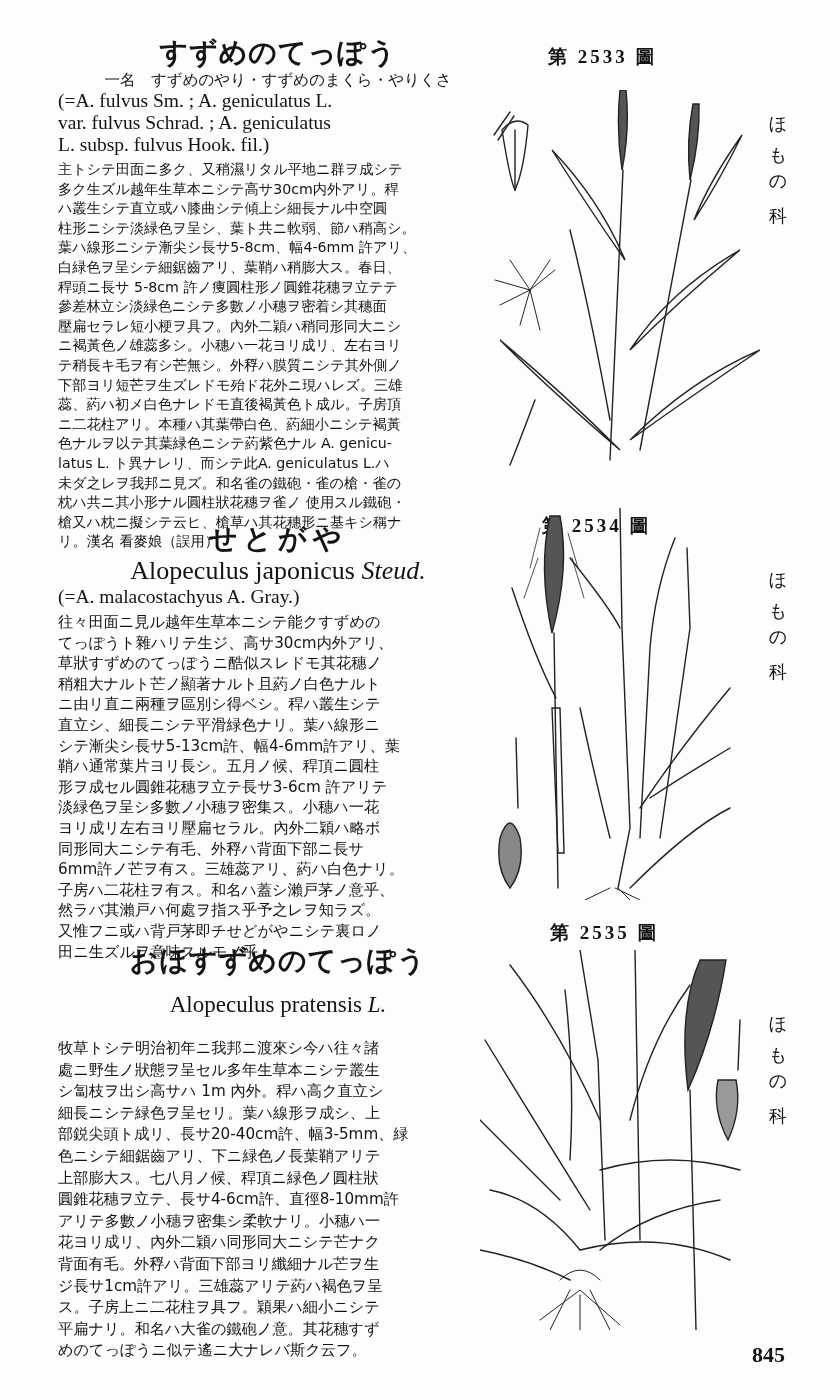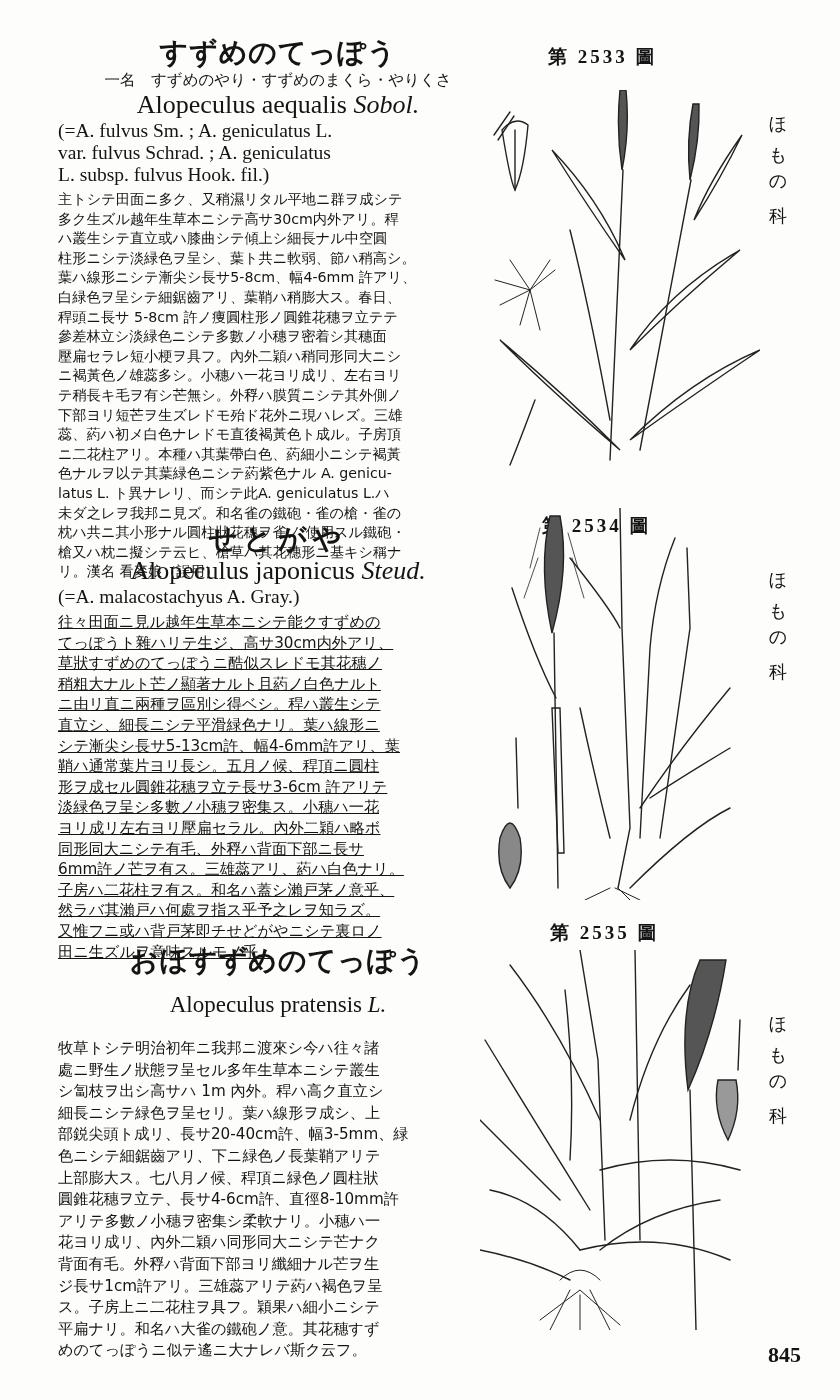--- a/index.html
+++ b/index.html
@@ -36,36 +36,32 @@
       font-size: 19px; letter-spacing: 3px; font-weight: bold;
     }
     .family {
       position: absolute; writing-mode: vertical-rl;
       font-family: "DejaVu Sans", sans-serif;
       font-size: 18px; letter-spacing: 9px;
     }
     .illus { position: absolute; }
     .illus svg { display: block; }
     .page-num {
-      position: absolute; left: 768px; top: 1342px;
+      position: absolute; left: 752px; top: 1342px;
       font-family: "Liberation Serif", serif; font-size: 22px; font-weight: bold;
     }
   </style>
 </head>
 <body>
 
 <div class="col">
 
   <div class="entry" style="top:36px;">
     <div class="jp-title">すずめのてっぽう</div>
     <div class="alias">一名　すずめのやり・すずめのまくら・やりくさ</div>
-    <div class="sci">
-      <span>Alopeculus aequalis</span>
-      <i>Sobol.</i>
-    </div>
     <div class="syn">(=A. fulvus Sm. ; A. geniculatus L.</div>
     <div class="syn">var. fulvus Schrad. ; A. geniculatus</div>
     <div class="syn">L. subsp. fulvus Hook. fil.)</div>
     <div class="body">
       <span class="ln">主トシテ田面ニ多ク、又稍濕リタル平地ニ群ヲ成シテ</span>
       <span class="ln">多ク生ズル越年生草本ニシテ高サ30cm内外アリ。稈</span>
       <span class="ln">ハ叢生シテ直立或ハ膝曲シテ傾上シ細長ナル中空圓</span>
       <span class="ln">柱形ニシテ淡緑色ヲ呈シ、葉ト共ニ軟弱、節ハ稍高シ。</span>
       <span class="ln">葉ハ線形ニシテ漸尖シ長サ5-8cm、幅4-6mm 許アリ、</span>
       <span class="ln">白緑色ヲ呈シテ細鋸齒アリ、葉鞘ハ稍膨大ス。春日、</span>
@@ -86,21 +82,21 @@
     </div>
   </div>
 
   <div class="entry" style="top:522px;">
     <div class="jp-title" style="letter-spacing:6px;">せとがや</div>
     <div class="sci">
       <span>Alopeculus japonicus</span>
       <i>Steud.</i>
     </div>
     <div class="syn">(=A. malacostachyus A. Gray.)</div>
-    <div class="body" style="font-size:15.2px; line-height:20.6px;text-decoration:underline;">
+    <div class="body" style="font-size:15.2px; line-height:20.6px;">
       <span class="ln">往々田面ニ見ル越年生草本ニシテ能クすずめの</span>
       <span class="ln">てっぽうト雜ハリテ生ジ、高サ30cm内外アリ、</span>
       <span class="ln">草狀すずめのてっぽうニ酷似スレドモ其花穗ノ</span>
       <span class="ln">稍粗大ナルト芒ノ顯著ナルト且葯ノ白色ナルト</span>
       <span class="ln">ニ由リ直ニ兩種ヲ區別シ得ベシ。稈ハ叢生シテ</span>
       <span class="ln">直立シ、細長ニシテ平滑緑色ナリ。葉ハ線形ニ</span>
       <span class="ln">シテ漸尖シ長サ5-13cm許、幅4-6mm許アリ、葉</span>
       <span class="ln">鞘ハ通常葉片ヨリ長シ。五月ノ候、稈頂ニ圓柱</span>
       <span class="ln">形ヲ成セル圓錐花穗ヲ立テ長サ3-6cm 許アリテ</span>
       <span class="ln">淡緑色ヲ呈シ多數ノ小穗ヲ密集ス。小穗ハ一花</span>

